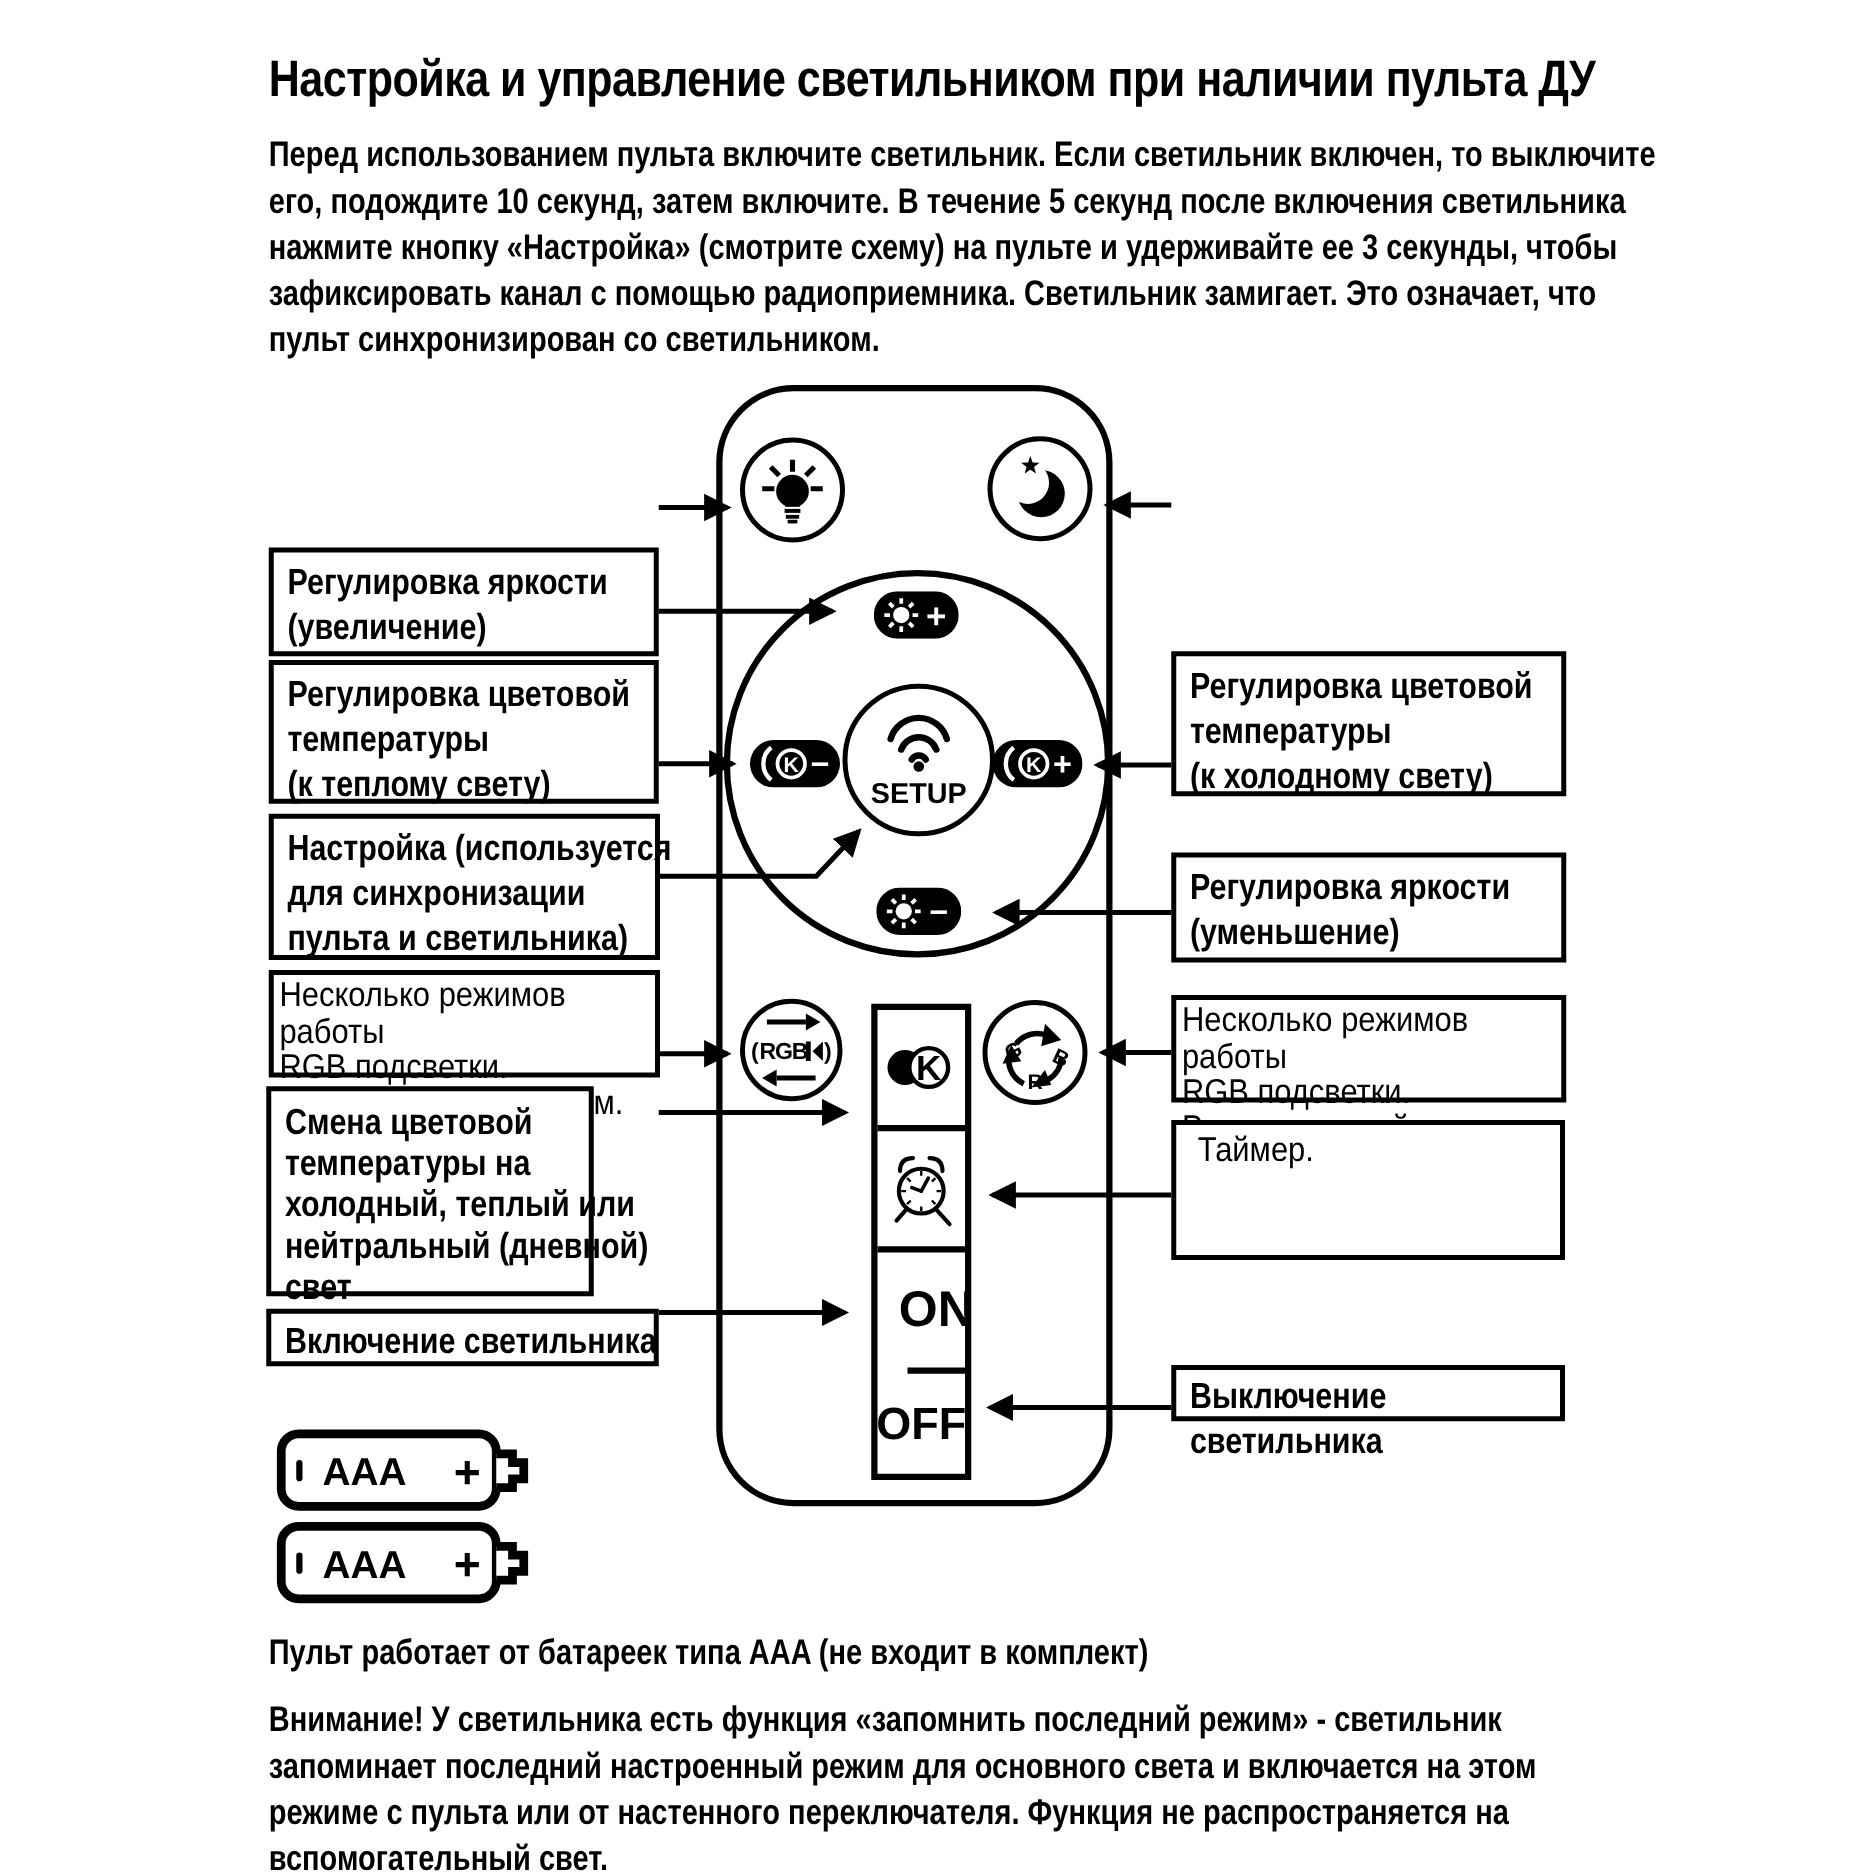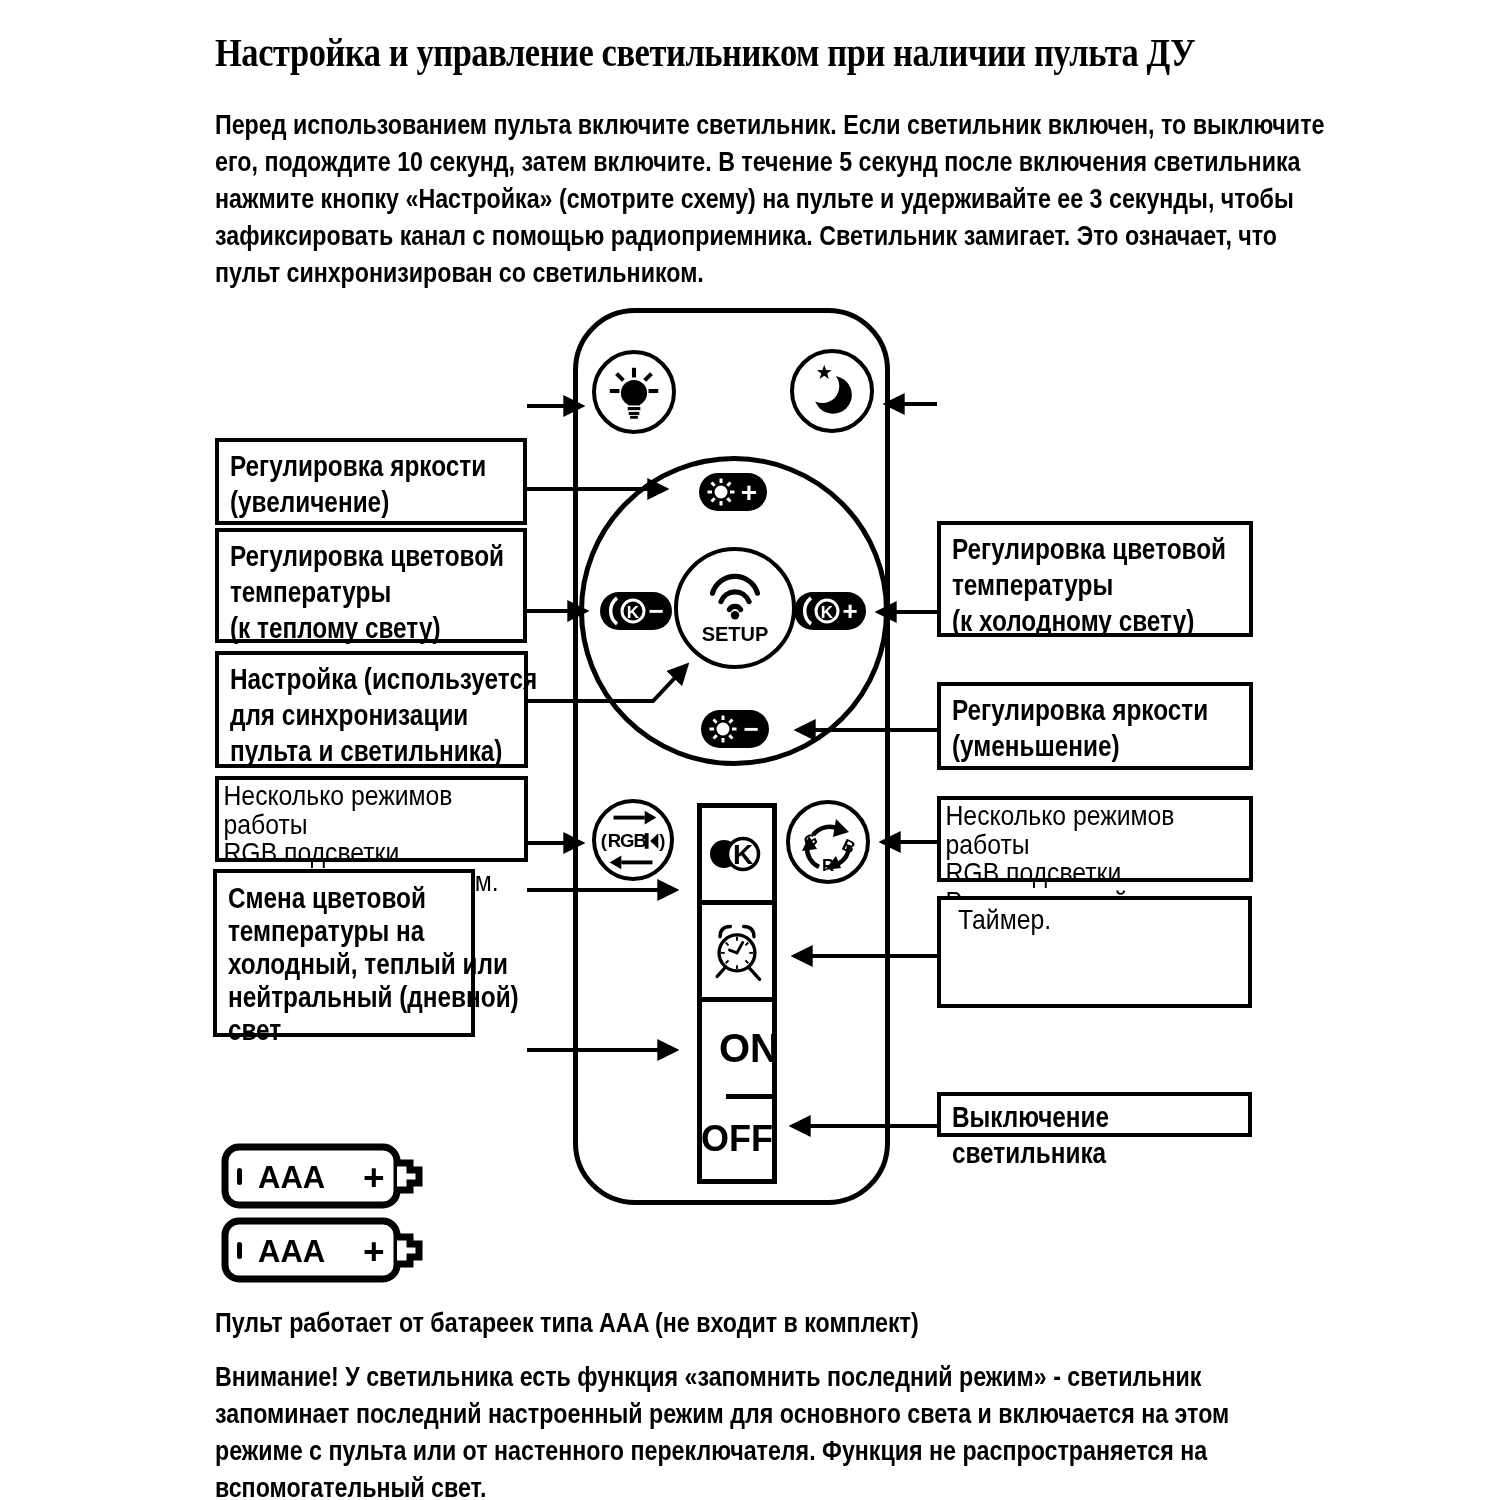--- a/index.html
+++ b/index.html
@@ -23,36 +23,36 @@
   .remote-body{position:absolute;left:573px;top:308px;width:317px;height:897px;
         border:5px solid #000;border-radius:62px;box-sizing:border-box;background:#fff;}
   .cbtn{position:absolute;border-radius:50%;border:4px solid #000;background:#fff;
         box-sizing:border-box;display:flex;align-items:center;justify-content:center;}
   .dpad{position:absolute;left:579px;top:456px;width:310px;height:310px;border:5px solid #000;
         border-radius:50%;box-sizing:border-box;background:#fff;}
   .pill{position:absolute;width:68px;height:38px;}
   .setup{position:absolute;left:674px;top:547px;width:122px;height:122px;border:4px solid #000;
         border-radius:50%;box-sizing:border-box;background:#fff;display:flex;flex-direction:column;
         align-items:center;justify-content:center;}
-  .setup-label{font-size:20px;font-weight:bold;margin-top:2px;letter-spacing:0px;}
+  .setup-label{font-size:23px;font-weight:bold;margin-top:2px;letter-spacing:0px;}
   .col{position:absolute;left:697px;top:803px;width:80px;height:381px;border:5px solid #000;
         box-sizing:border-box;background:#fff;display:flex;flex-direction:column;}
   .cell{display:flex;align-items:center;justify-content:center;border-bottom:5px solid #000;}
   .cell:last-child{border-bottom:none;}
   .on-label{font-size:40px;font-weight:bold;}
   .off-label{font-size:36px;font-weight:bold;}
   svg{display:block;}
   .arrow-layer{position:absolute;left:0;top:0;pointer-events:none;}
 </style>
 </head>
 <body>
 
 <div class="page">
 
-  <div class="abs" style="left:215px;top:28px;font-family:Liberation Serif, serif;">
+  <div class="abs" style="left:215px;top:40px;">
     <div class="title condX">Настройка и управление светильником при наличии пульта ДУ</div>
   </div>
 
   <div class="abs" style="left:215px;top:106px;">
     <div class="para condP">Перед использованием пульта включите светильник. Если светильник включен, то выключите
 его, подождите 10 секунд, затем включите. В течение 5 секунд после включения светильника
 нажмите кнопку «Настройка» (смотрите схему) на пульте и удерживайте ее 3 секунды, чтобы
 зафиксировать канал с помощью радиоприемника. Светильник замигает. Это означает, что
 пульт синхронизирован со светильником.</div>
   </div>
@@ -75,20 +75,23 @@
     <div class="btxt reg">Несколько режимов работы
 RGB подсветки.
 Автоматический режим.</div>
   </div>
   <div class="box" style="left:213px;top:869px;width:262px;height:168px">
     <div class="btxt tight">Смена цветовой
 температуры на
 холодный, теплый или
 нейтральный (дневной)
 свет</div>
+  </div>
+  <div class="box" style="left:213px;top:1047px;width:314px;height:46px">
+    <div class="btxt" style="padding-top:4px">Включение светильника</div>
   </div>
 
   <div class="box" style="left:937px;top:521px;width:316px;height:116px">
     <div class="btxt">Регулировка цветовой
 температуры
 (к холодному свету)</div>
   </div>
   <div class="box" style="left:937px;top:682px;width:316px;height:88px">
     <div class="btxt">Регулировка яркости
 (уменьшение)</div>

